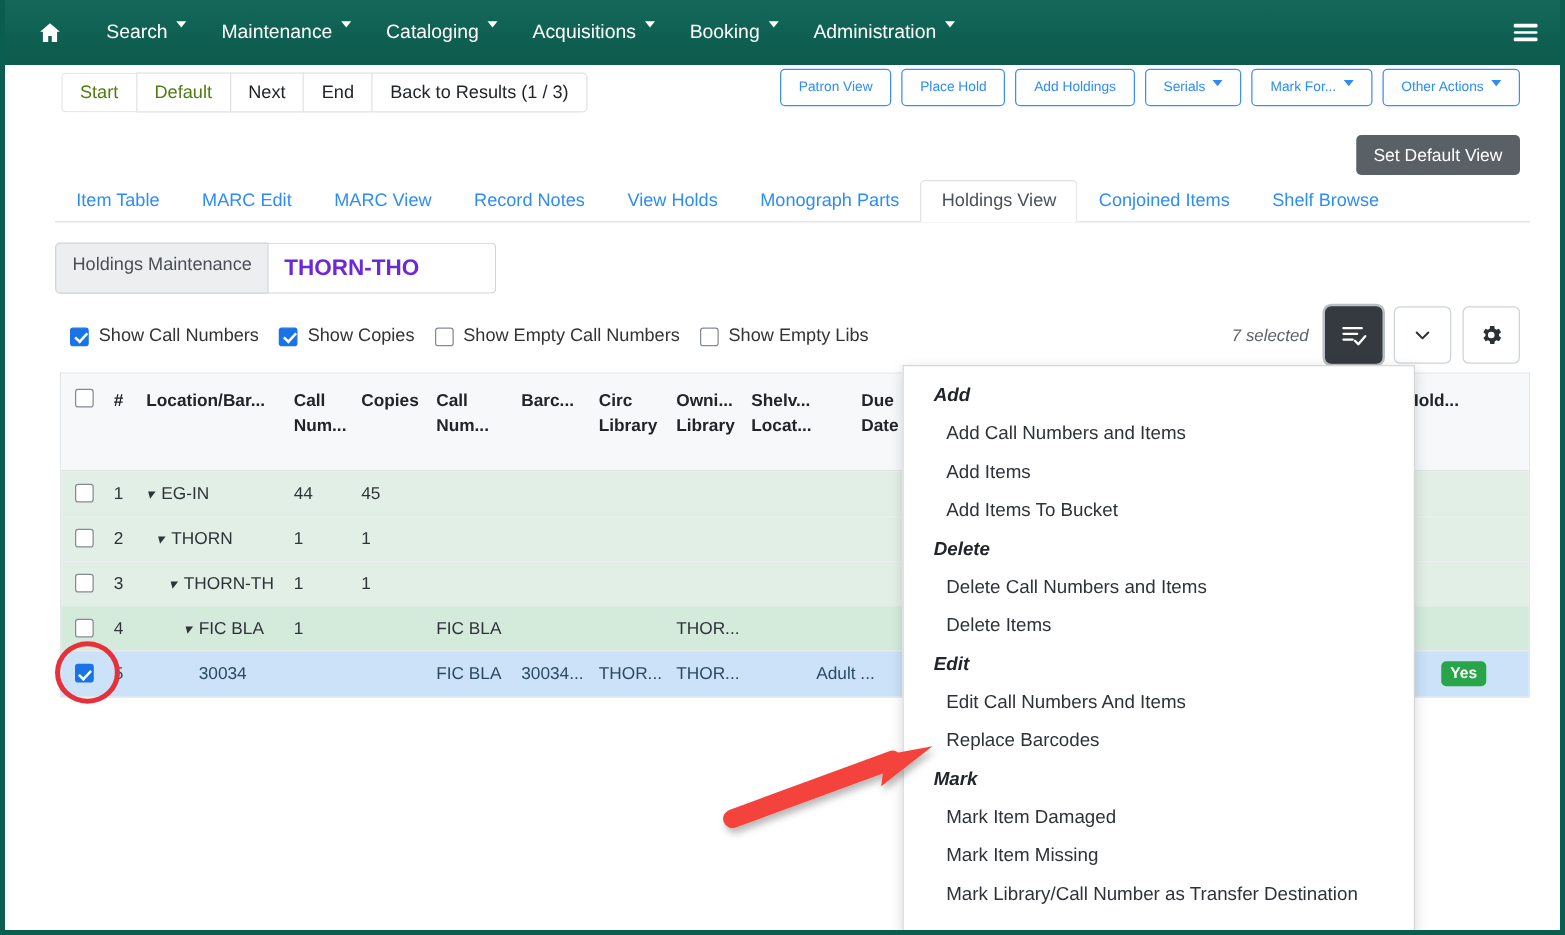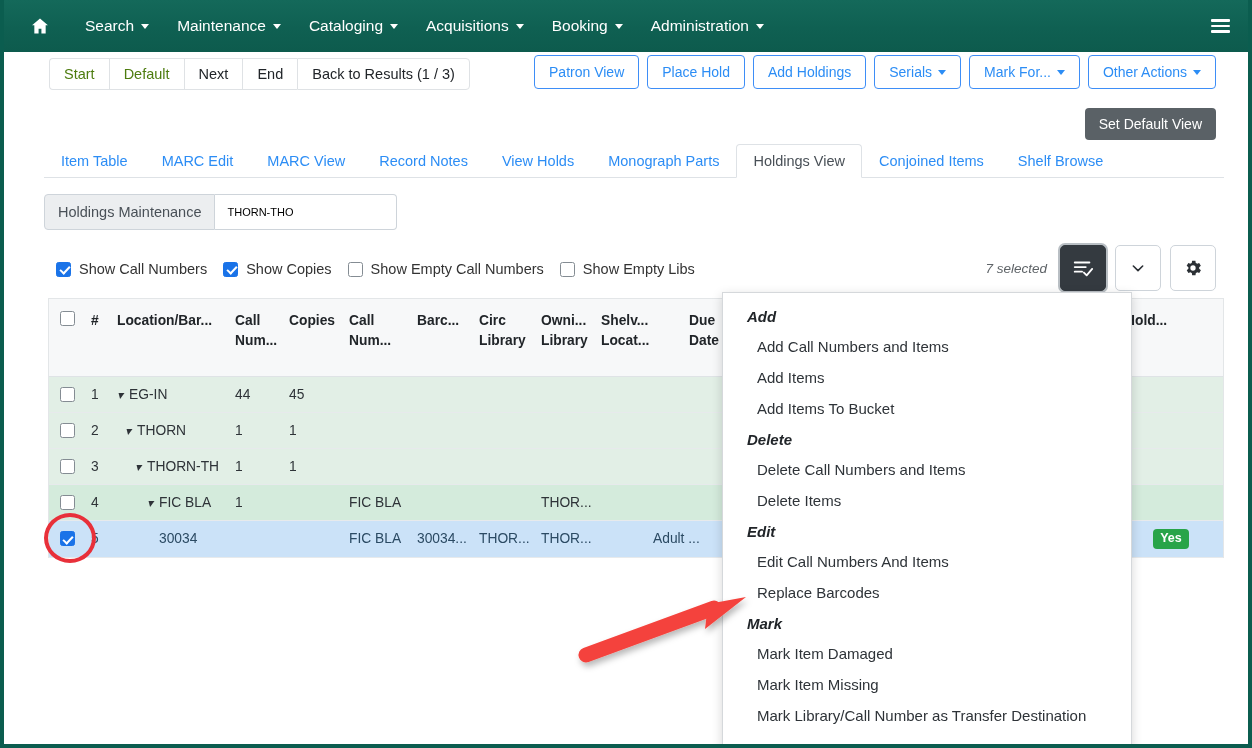--- a/index.html
+++ b/index.html
@@ -28,21 +28,21 @@
     padding: 0 14px 0 26px;
   }
   .nav-home {
     color: #fff; font-size: 20px; line-height: 1;
     margin-right: 22px; display: flex; align-items: center;
   }
   .nav-item {
     color: #ffffff; font-size: 15.5px;
     padding: 6px 13px; margin-right: 2px;
     white-space: nowrap; cursor: pointer;
-    display: flex; align-items: center; gap: 7px;
+    display: flex; align-items: flex-start; gap: 7px;
   }
   .caret {
     width: 0; height: 0;
     border-left: 4.5px solid transparent;
     border-right: 4.5px solid transparent;
     border-top: 5px solid currentColor;
     display: inline-block;
   }
   .nav-spacer { flex: 1; }
   .nav-user { color: #ffffff; font-size: 15px; white-space: nowrap; margin-right: 20px; }
@@ -63,23 +63,23 @@
     cursor: pointer; white-space: nowrap;
   }
   .nav-btns .b:first-child { border-radius: 4px 0 0 4px; }
   .nav-btns .b:last-child { border-radius: 0 4px 4px 0; border-right: 1px solid #dfe2e5; }
   .nav-btns .b.disabled { color: #4d7c0f; cursor: default; }
 
   .action-btns { right: 32px; top: 3px; gap: 8px; }
   .action-btns .ob {
     border: 1px solid #3e8ef7; border-radius: 4px;
     background: #fff; color: #2c8df5;
-    font-size: 14px; padding: 8px 14px;
+    font-size: 11px; padding: 8px 14px;
     cursor: pointer; white-space: nowrap;
-    display: flex; align-items: center; gap: 6px;
+    display: flex; align-items: flex-start; gap: 6px;
   }
 
   
   .tabstrip {
     position: absolute; left: 40px; top: 142px;
     width: 1180px; height: 36px;
     border-bottom: 1px solid #dee2e6;
     display: flex; align-items: flex-end;
   }
   .tab {
@@ -103,23 +103,24 @@
   .hm-row { position: absolute; left: 40px; top: 194px; display: flex; }
   .hm-label {
     background: #eceef0; border: 1px solid #ced4da;
     border-radius: 4px 0 0 4px;
     font-size: 14.5px; color: #495057;
     padding: 9px 13px; white-space: nowrap;
   }
   .hm-input {
     border: 1px solid #ced4da; border-left: none;
     border-radius: 0 4px 4px 0;
-    background: #fff; font-size: 11px; color: #000000;
+    background: #fff; font-size: 18px; color: #6d28d9;
     padding: 9px 12px; width: 182px;
     font-family: "Liberation Sans", sans-serif;
+    font-weight: bold;
   }
 
   
   .opts { position: absolute; left: 44px; top: 258px; display: flex; align-items: center; }
   .opt { display: flex; align-items: center; gap: 8px; padding: 3px 8px; cursor: pointer; }
   .opt span { font-size: 14.5px; color: #333; white-space: nowrap; }
   .cb {
     width: 15px; height: 15px; border-radius: 2.5px;
     border: 1px solid #848c93; background: #fff;
     display: inline-block; position: relative; flex: none;

